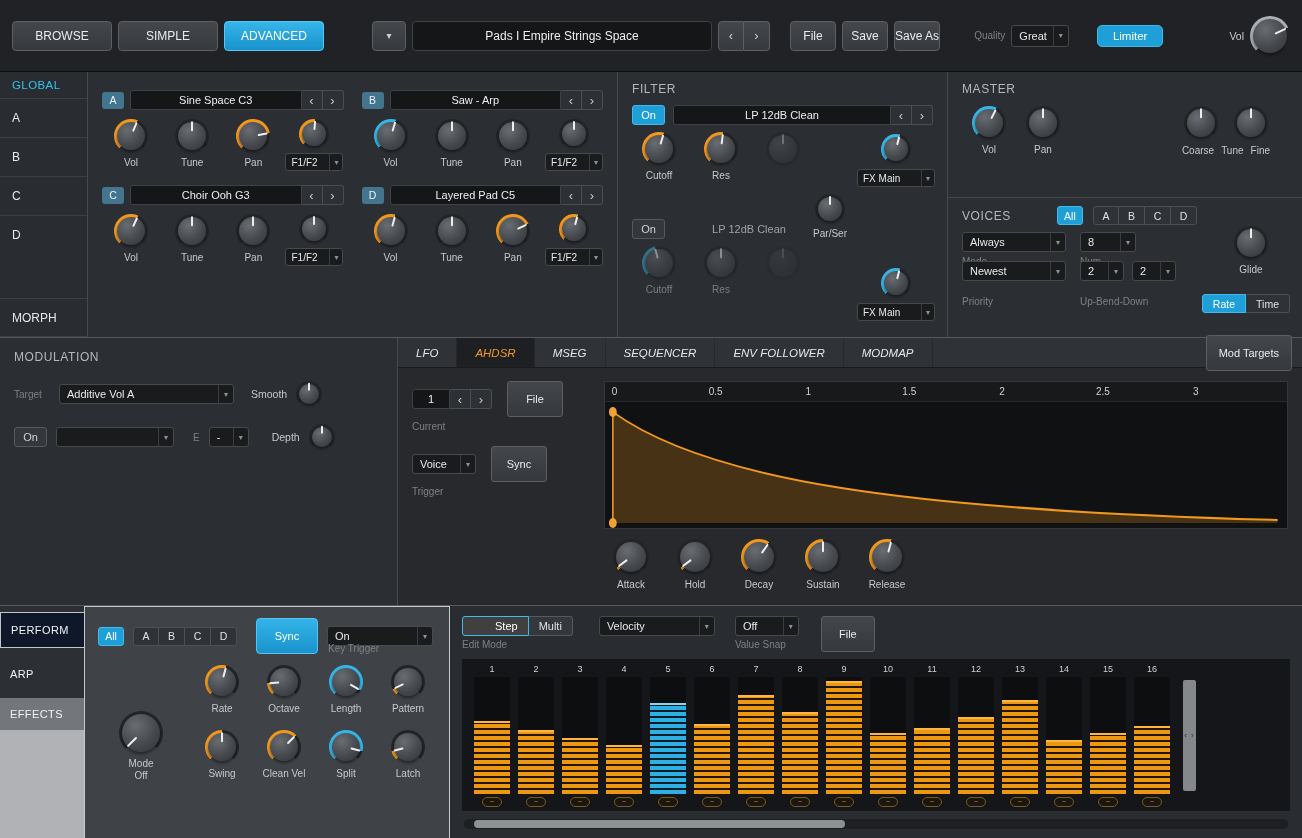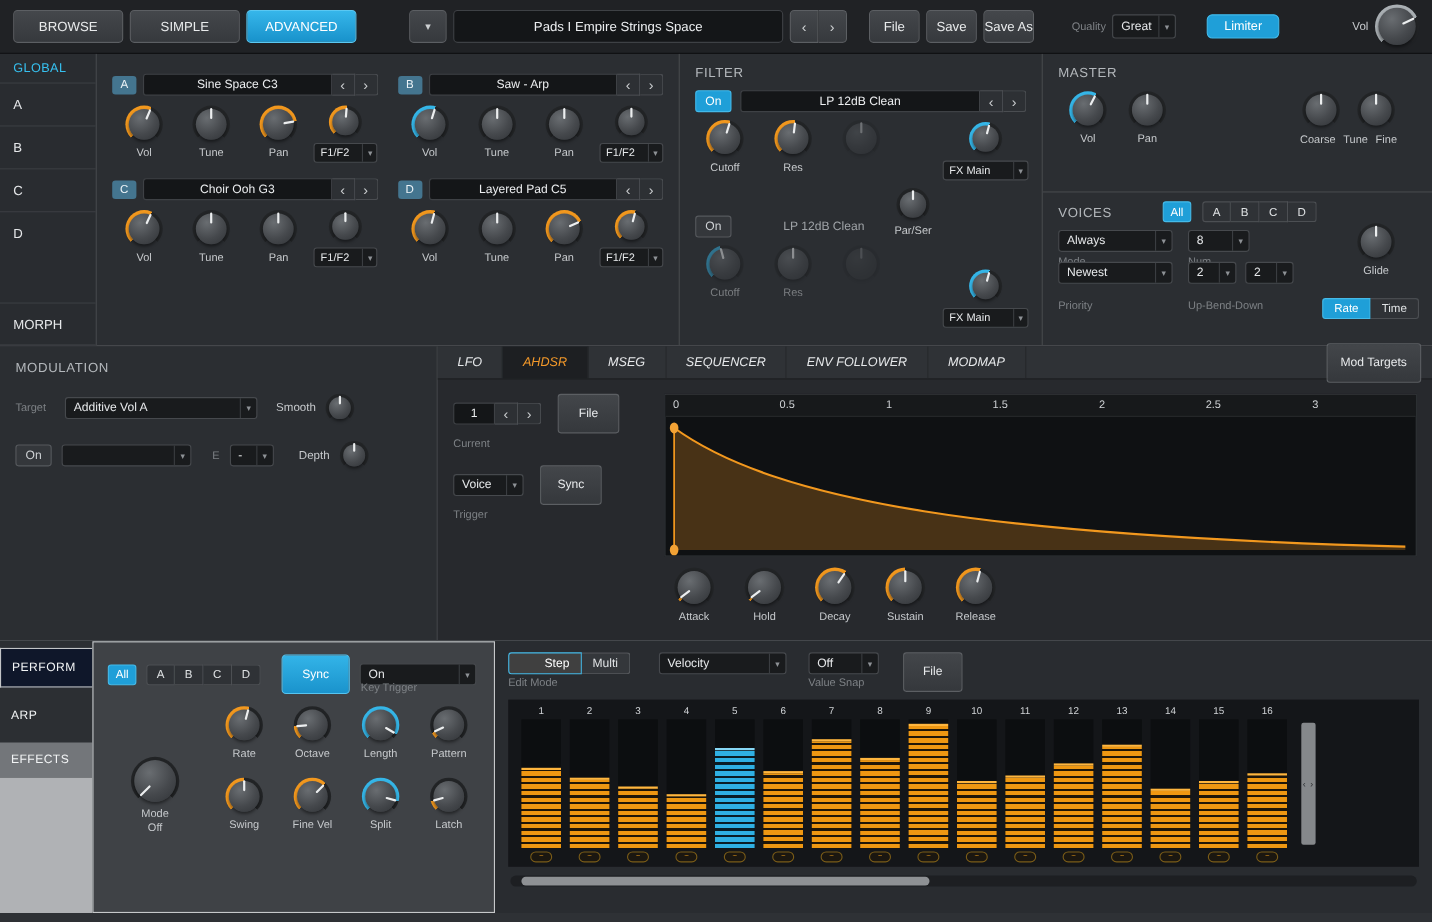--- a/index.html
+++ b/index.html
@@ -36,21 +36,21 @@
   .knob.o{--arc:#f2981e;}
   .knob.b{--arc:#35b6e8;}
   .knob.s{--arc:#aab0b4;}
   .knob.k26{width:26px;height:26px;} .knob.k30{width:30px;height:30px;}
   .knob.k40{width:40px;height:40px;} .knob.k44{width:44px;height:44px;}
   .knob.ghost{opacity:.35;}
   .kunit{display:flex;flex-direction:column;align-items:center;gap:4px;width:54px;flex:none;}
   .klabel{font-size:10px;color:#c6c9cc;white-space:nowrap;}
 
   
-  .topbar{height:49px;background:#202225;display:flex;align-items:center;padding:0 12px;gap:6px;
+  .topbar{height:72px;background:#202225;display:flex;align-items:center;padding:0 12px;gap:6px;
           border-bottom:1px solid #0d0e0f;}
   .tb-btn{height:30px;min-width:100px;display:flex;align-items:center;justify-content:center;
           background:linear-gradient(#44474b,#36393d);border:1px solid #5c5f63;border-radius:4px;
           font-size:12px;color:#e9ebec;}
   .tb-btn.blue{background:linear-gradient(#36b6ea,#1892cb);border-color:#5ac8f2;color:#fff;}
   .tb-btn.sm{min-width:46px;}
   .menubtn{width:34px;height:30px;margin-left:42px;background:linear-gradient(#44474b,#36393d);
           border:1px solid #5c5f63;border-radius:4px;display:flex;align-items:center;justify-content:center;
           color:#cdd0d2;font-size:10px;}
   .preset{width:300px;height:30px;background:#141618;border:1px solid #3e4145;border-radius:4px;
@@ -648,21 +648,21 @@
       <div class="kunit">
           <div class="knob o" style="--fill:20deg;--rot:-115deg"></div>
           <div class="klabel">Pattern</div>
         </div>
       <div class="kunit">
           <div class="knob o" style="--fill:135deg;--rot:0deg"></div>
           <div class="klabel">Swing</div>
         </div>
       <div class="kunit">
           <div class="knob o" style="--fill:180deg;--rot:45deg"></div>
-          <div class="klabel">Fine Vel</div>
+          <div class="klabel">Clean Vel</div>
         </div>
       <div class="kunit">
           <div class="knob b" style="--fill:240deg;--rot:105deg"></div>
           <div class="klabel">Split</div>
         </div>
       <div class="kunit">
           <div class="knob o" style="--fill:30deg;--rot:-105deg"></div>
           <div class="klabel">Latch</div>
         </div>
     </div>

